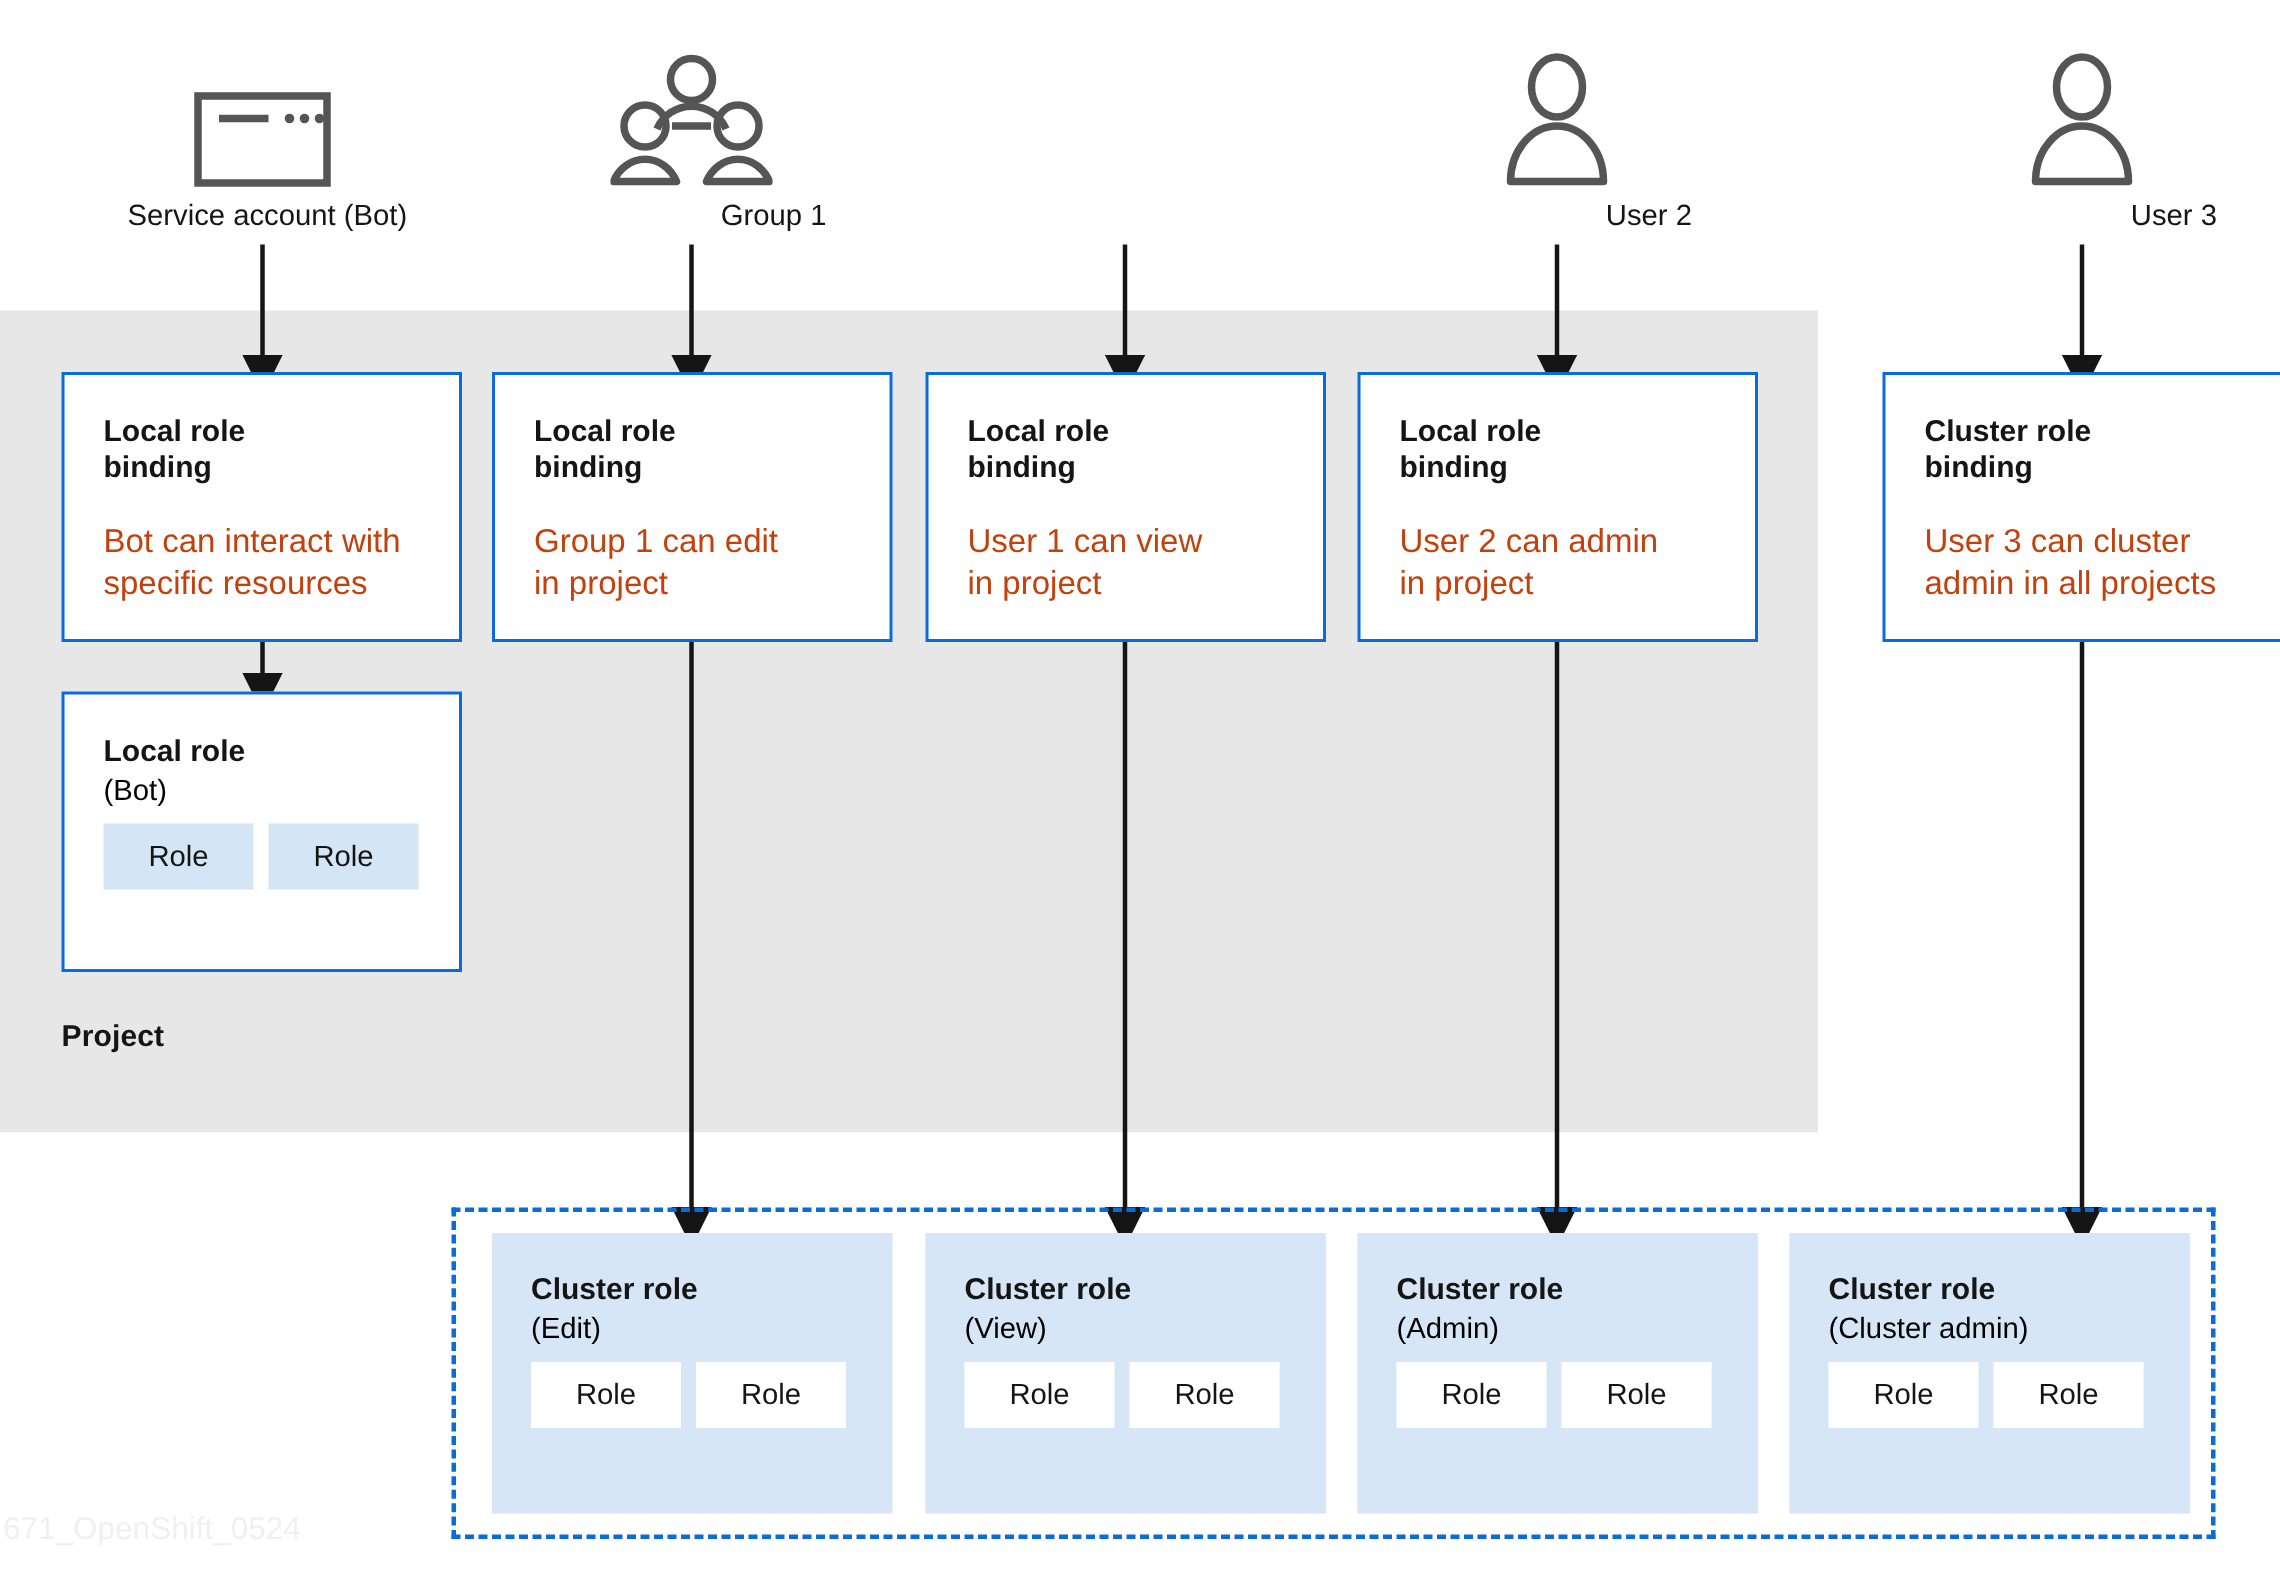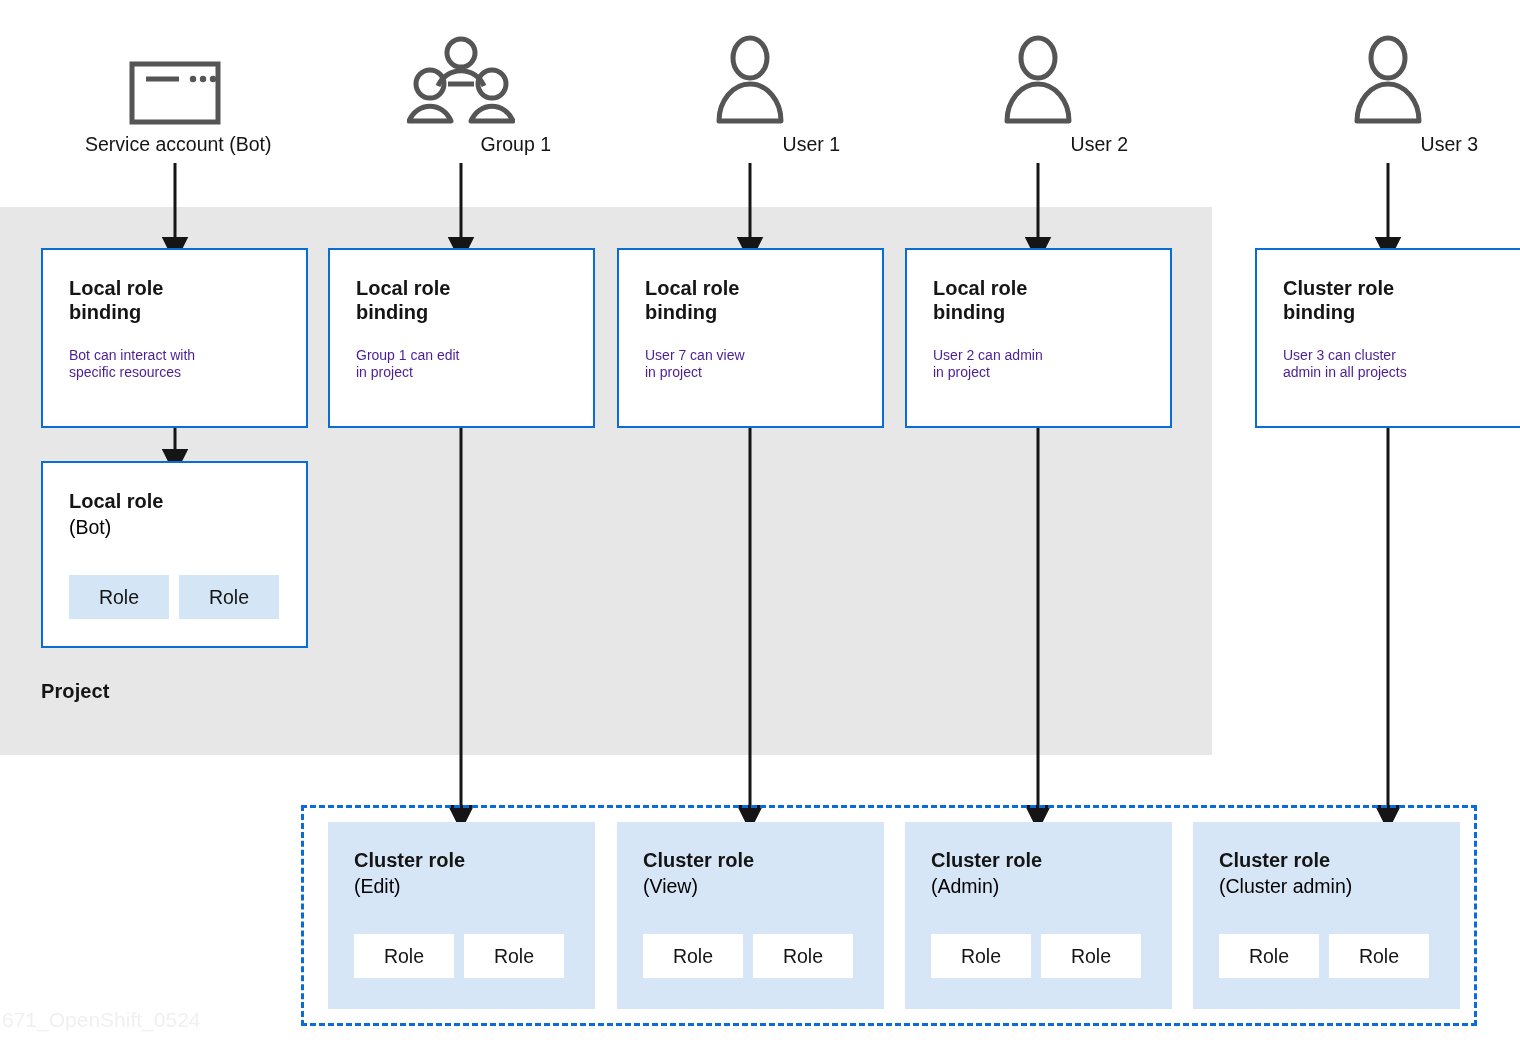--- a/index.html
+++ b/index.html
@@ -77,23 +77,23 @@
   }
   .binding-title {
     font-size: 20px;
     font-weight: bold;
     line-height: 1.22;
     color: #151515;
     white-space: pre-line;
   }
   .binding-desc {
     margin-top: 22px;
-    font-size: 14px;
+    font-size: 22px;
     line-height: 1.26;
-    color: #4c1d95;
+    color: #c2410c;
     white-space: pre-line;
   }
 
   
   .role-box {
     position: absolute;
     box-sizing: border-box;
     background: #ffffff;
     border: 2.5px solid #0a6bdb;
     padding: 26px 26px 0 26px;
@@ -106,21 +106,21 @@
   }
   .role-sub {
     font-size: 19.5px;
     line-height: 1.25;
     color: #000000;
     margin-top: 2px;
   }
   .chip-row {
     display: flex;
     gap: 10px;
-    margin-top: 36px;
+    margin-top: 10px;
   }
   .chip {
     width: 100px;
     height: 44px;
     display: flex;
     align-items: center;
     justify-content: center;
     font-size: 19.5px;
     color: #151515;
   }
@@ -204,29 +204,20 @@
         <circle cx="23" cy="49" r="14" fill="none" stroke="#555555" stroke-width="5"></circle>
         <path d="M2 86 A23 25 0 0 1 44 86 Z" fill="none" stroke="#555555" stroke-width="5" stroke-linejoin="round"></path>
         <circle cx="85" cy="49" r="14" fill="none" stroke="#555555" stroke-width="5"></circle>
         <path d="M64 86 A23 25 0 0 1 106 86 Z" fill="none" stroke="#555555" stroke-width="5" stroke-linejoin="round"></path>
         <line x1="41" y1="49" x2="67" y2="49" stroke="#555555" stroke-width="5"></line>
       </svg>
     </div>
     <div class="caption">Group 1</div>
   </div>
 
-  <div class="actor" style="left:660px; top:25px;">
-    <div class="glyph">
-      <svg width="72" height="90" viewBox="0 0 72 90">
-        <ellipse cx="36" cy="23" rx="17" ry="20" fill="none" stroke="#555555" stroke-width="5"></ellipse>
-        <path d="M5 86 A31 37 0 0 1 67 86 Z" fill="none" stroke="#555555" stroke-width="5" stroke-linejoin="round"></path>
-      </svg>
-    </div>
-    <div class="caption">User 1</div>
-  </div>
 
   <div class="actor" style="left:948px; top:25px;">
     <div class="glyph">
       <svg width="72" height="90" viewBox="0 0 72 90">
         <ellipse cx="36" cy="23" rx="17" ry="20" fill="none" stroke="#555555" stroke-width="5"></ellipse>
         <path d="M5 86 A31 37 0 0 1 67 86 Z" fill="none" stroke="#555555" stroke-width="5" stroke-linejoin="round"></path>
       </svg>
     </div>
     <div class="caption">User 2</div>
   </div>
@@ -251,21 +242,21 @@
   <div class="binding-box" style="left:328px; top:248px; width:267px; height:180px;">
     <div class="binding-title">Local role
 binding</div>
     <div class="binding-desc">Group 1 can edit
 in project</div>
   </div>
 
   <div class="binding-box" style="left:617px; top:248px; width:267px; height:180px;">
     <div class="binding-title">Local role
 binding</div>
-    <div class="binding-desc">User 7 can view
+    <div class="binding-desc">User 1 can view
 in project</div>
   </div>
 
   <div class="binding-box" style="left:905px; top:248px; width:267px; height:180px;">
     <div class="binding-title">Local role
 binding</div>
     <div class="binding-desc">User 2 can admin
 in project</div>
   </div>
 

